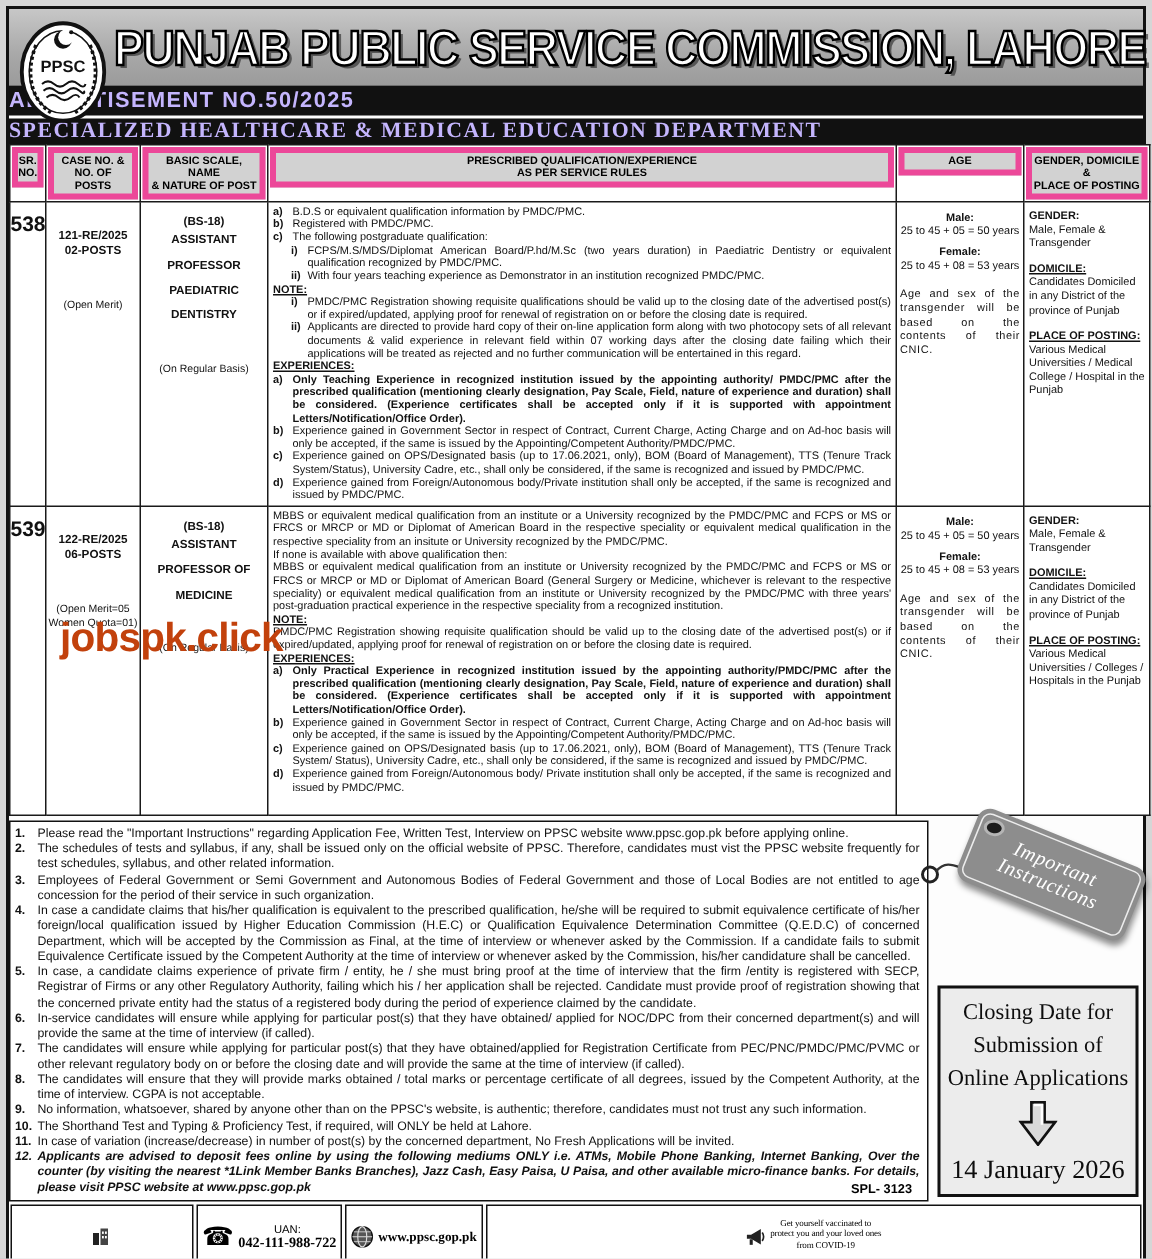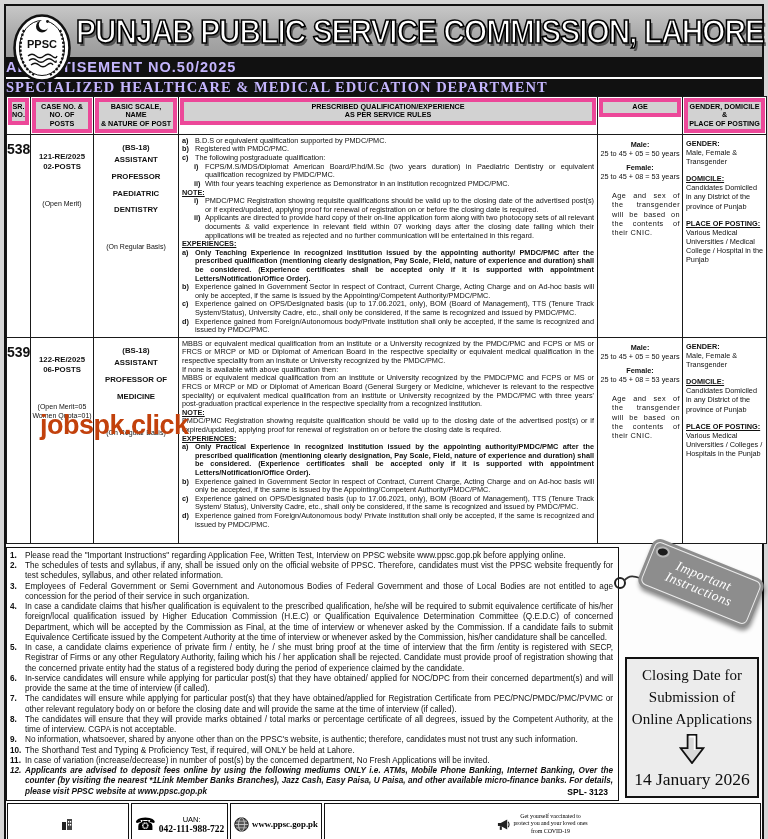--- a/index.html
+++ b/index.html
@@ -36,21 +36,21 @@
   .qi { display:flex; }
   .ql { flex:0 0 13px; font-weight:bold; }
   .qt { flex:1; text-align:justify; }
   .sub { margin-left:12px; } .sub .ql { flex-basis:11px; }
   .lbl-u { font-weight:bold; text-decoration:underline; }
   .bold-item .qt { font-weight:bold; }
   .agec { padding:5px 2px; font-size:7.3px; line-height:1.25; }
   .agec .c { text-align:center; }
   .agec .b { font-weight:bold; }
   .agec .sp { margin-top:5px; }
-  .trans { margin-top:10px; text-align:justify; letter-spacing:.4px;margin-left:12px; }
+  .trans { margin-top:10px; text-align:justify; letter-spacing:.4px; }
   .gd { padding:4px 2px 2px 3px; font-size:7.3px; line-height:1.25; }
   .gd .grp { margin-bottom:8px; }
   .gd .b { font-weight:bold; }
   .gd .u { text-decoration:underline; }
 
   
   .bottom { display:flex; margin-top:3px; height:254px; }
   .insbox { flex:0 0 613px; border:1.8px solid #111; background:#fff; padding:3px 5px 2px 3px; position:relative; }
   .ins { display:flex; font-size:8.2px; line-height:1.25; color:#111; }
   .ins .n { flex:0 0 15px; text-align:left; font-weight:bold; }
@@ -173,21 +173,21 @@
             <div>(BS-18)</div>
             <div class="nm">ASSISTANT
 PROFESSOR
 PAEDIATRIC
 DENTISTRY</div>
             <div class="basis">(On Regular Basis)</div>
           </td>
           <td class="cell qual">
             <div class="qi">
                 <span class="ql">a)</span>
-                <span class="qt">B.D.S or equivalent qualification supported by PMDC/PMC.</span>
+                <span class="qt">B.D.S or equivalent qualification information by PMDC/PMC.</span>
               </div>
             <div class="qi">
                 <span class="ql">b)</span>
                 <span class="qt">Registered with PMDC/PMC.</span>
               </div>
             <div class="qi">
                 <span class="ql">c)</span>
                 <span class="qt">The following postgraduate qualification:</span>
               </div>
             <div class="qi sub">

